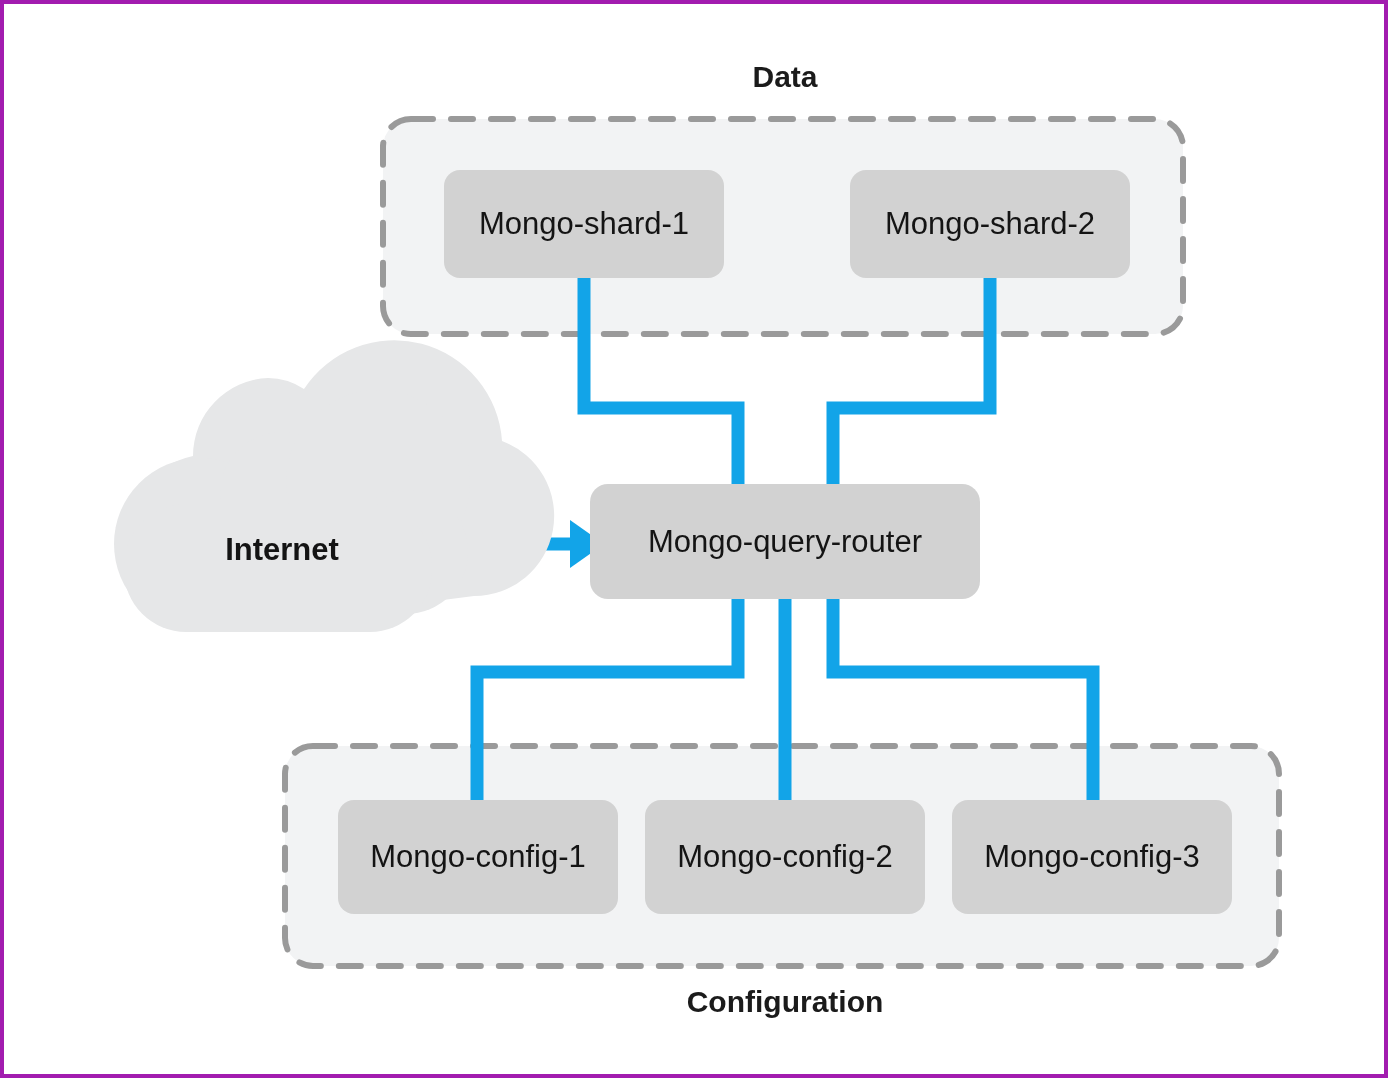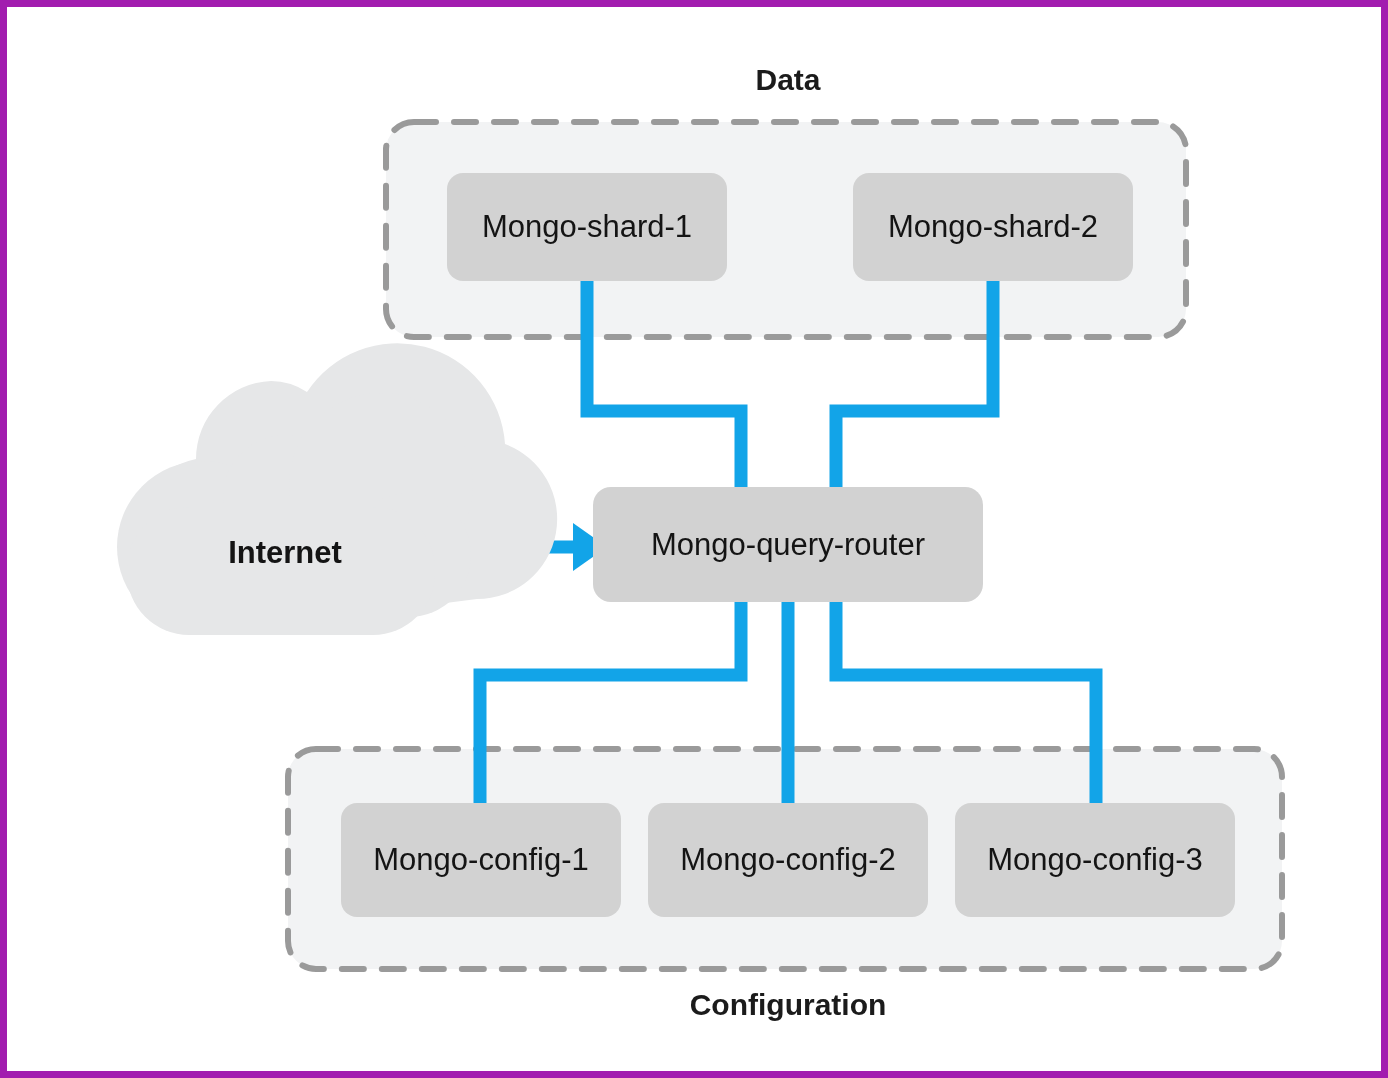--- a/index.html
+++ b/index.html
@@ -9,21 +9,21 @@
     background: #ffffff;
   }
   body {
     font-family: "Liberation Sans", sans-serif;
   }
   #canvas {
     position: relative;
     width: 1388px;
     height: 1078px;
     background: #ffffff;
-    border: 7px solid #a21caf;
+    border: 4px solid #a21caf;
     box-sizing: border-box;
     overflow: hidden;
   }
   #diagram-svg {
     position: absolute;
     top: 0;
     left: 0;
     width: 1388px;
     height: 1078px;
     display: block;

